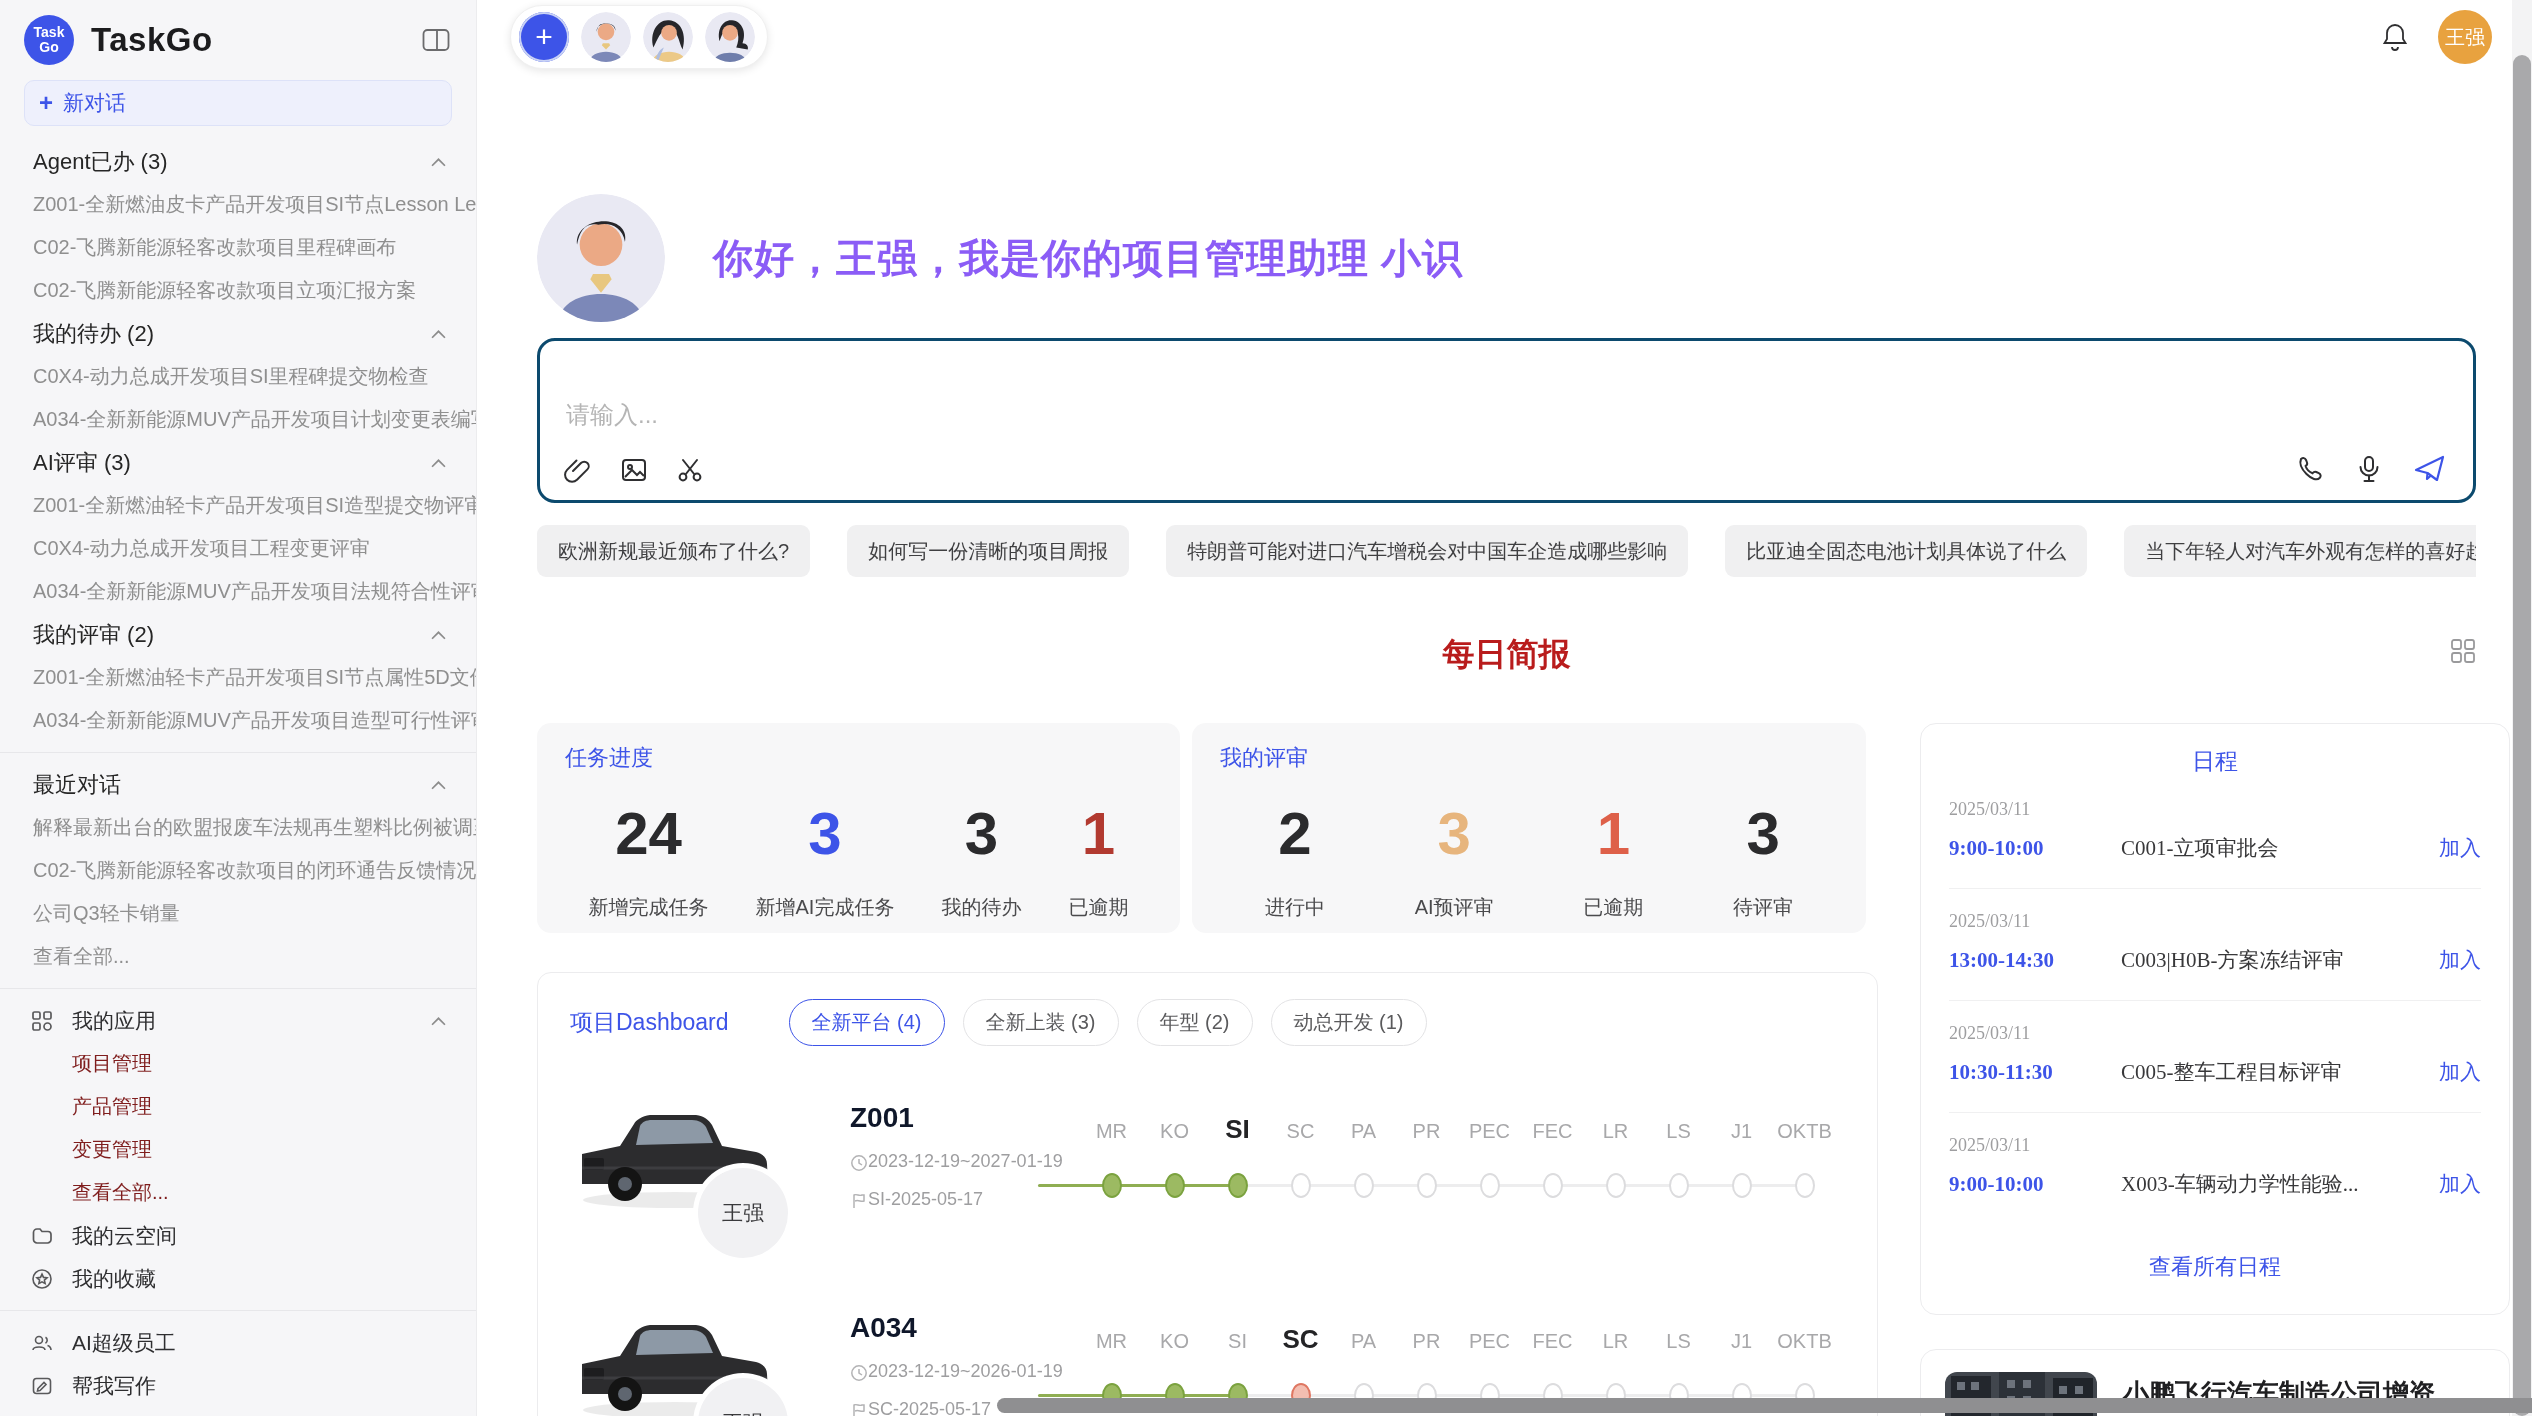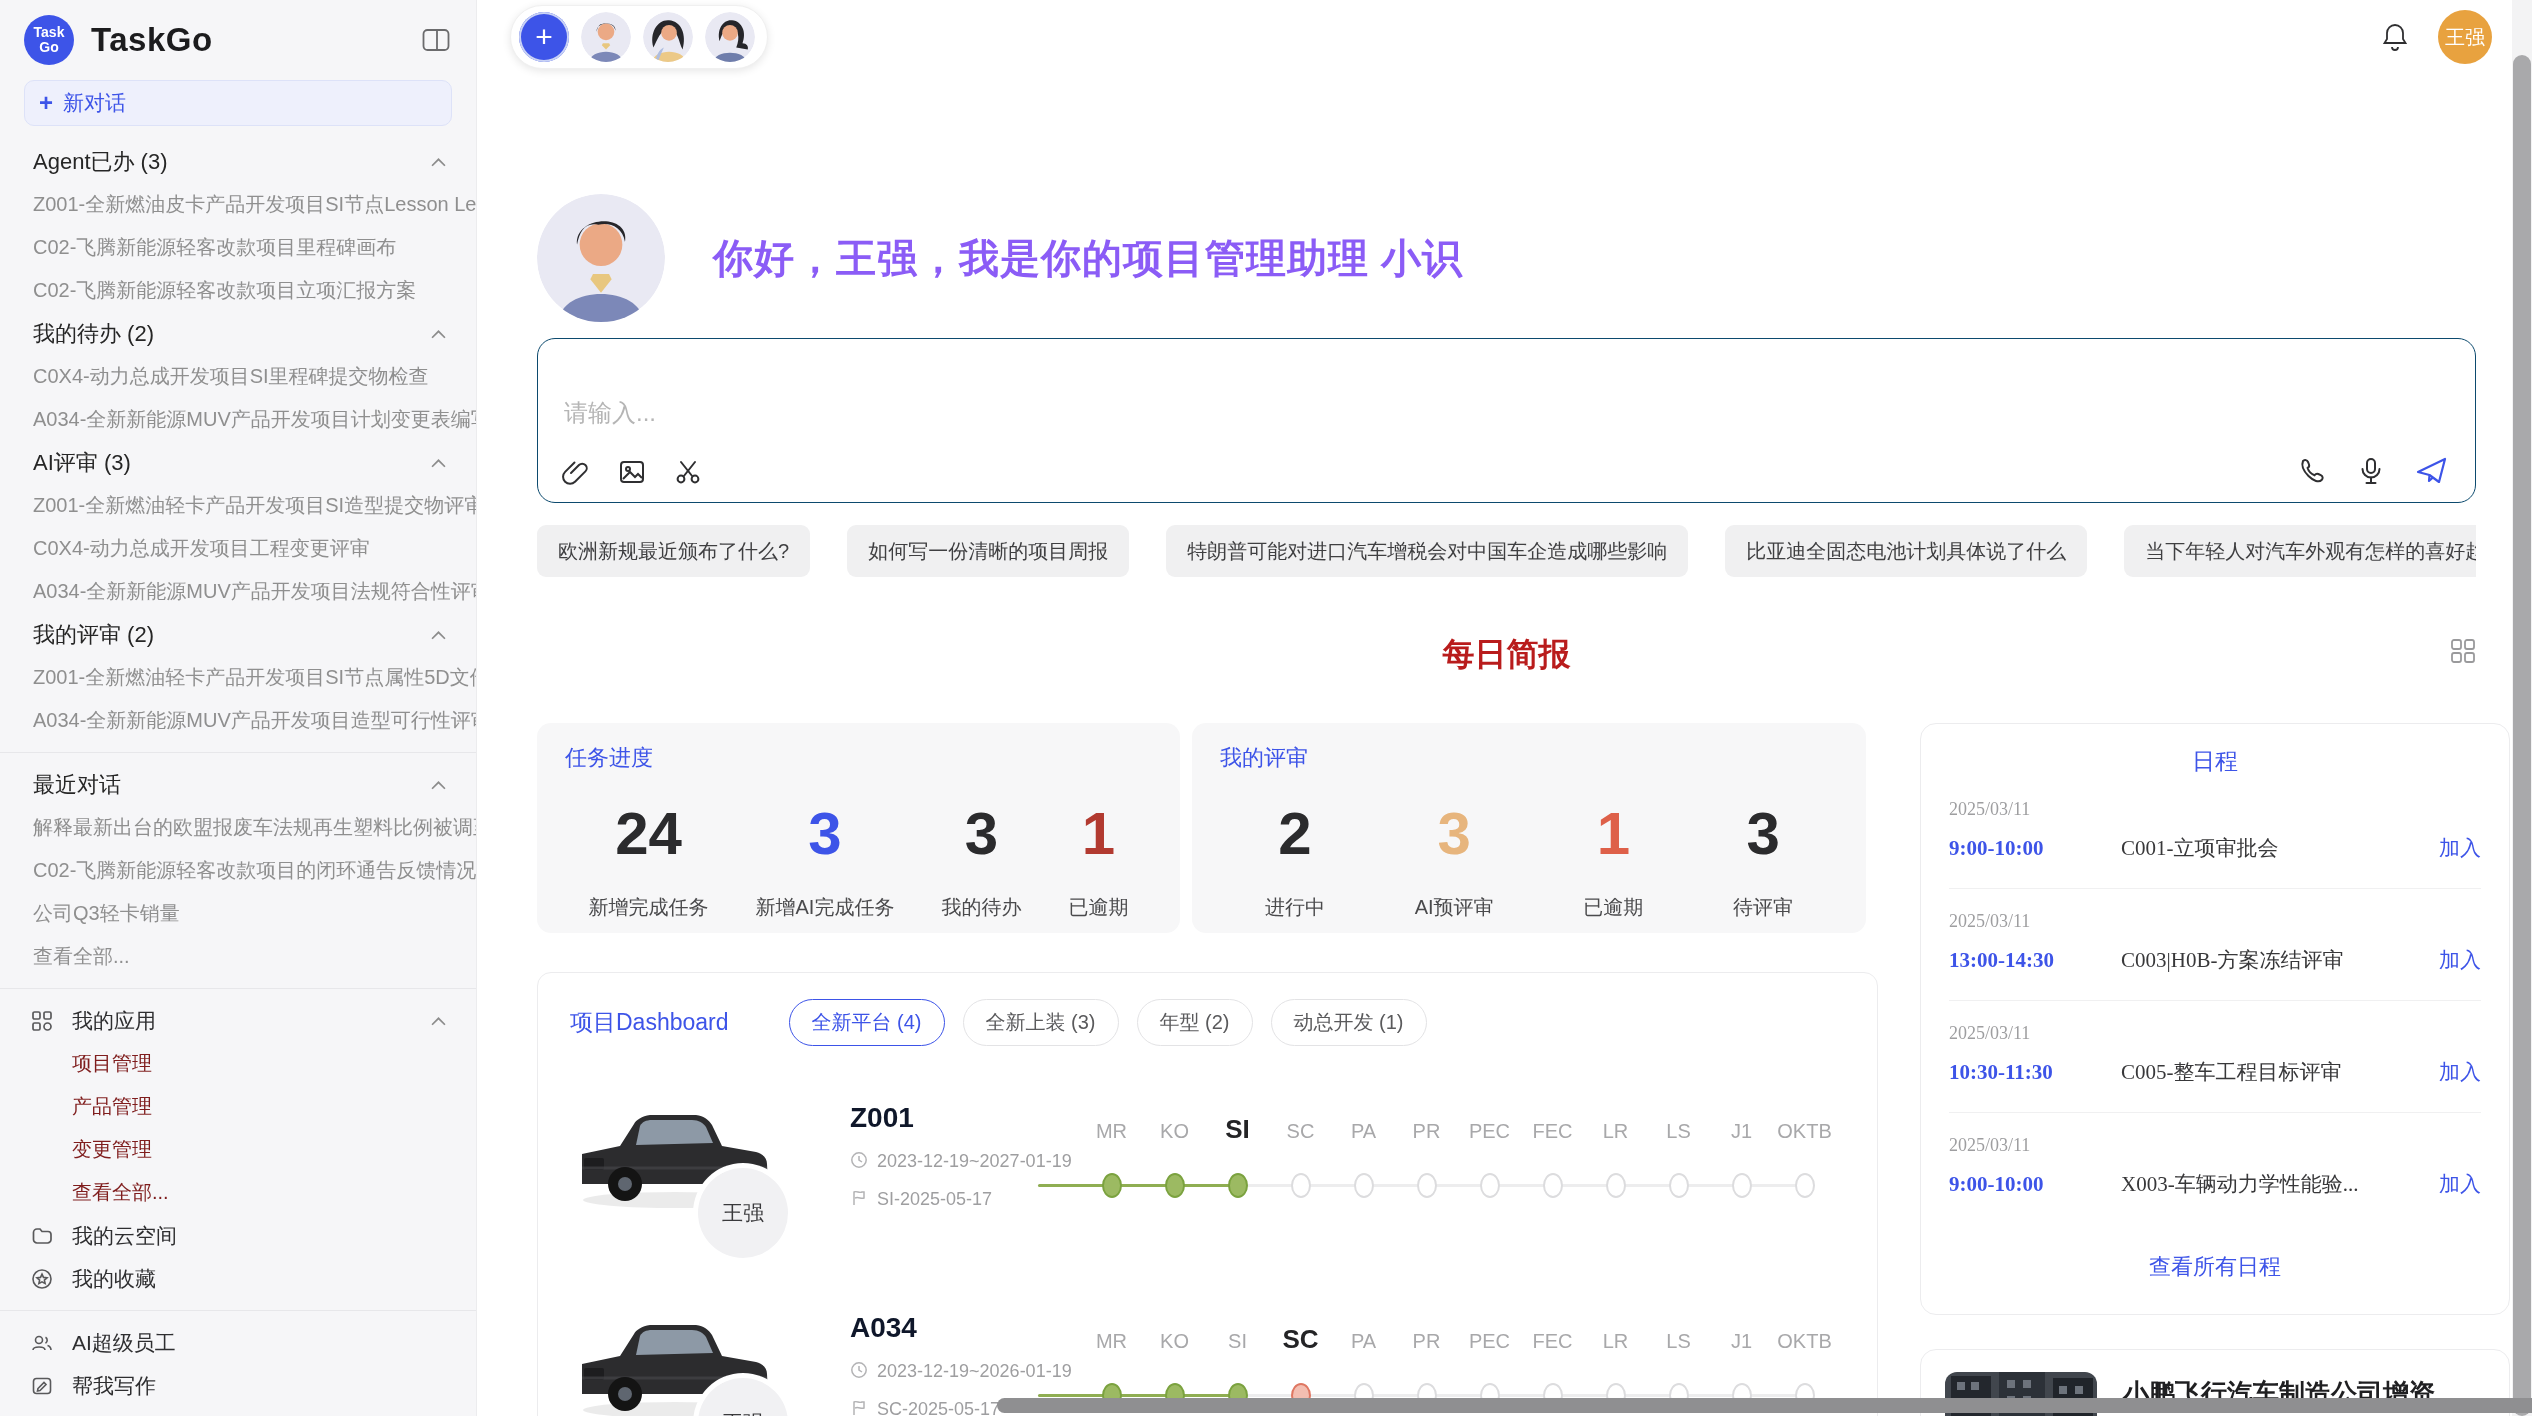--- a/index.html
+++ b/index.html
@@ -32,21 +32,21 @@
   .plus-circle { width:50px; height:50px; border-radius:50%; background:#3d54e8; color:#fff; font-size:30px; display:flex; align-items:center; justify-content:center; cursor:pointer; box-shadow:0 0 0 2px #c9d2f5 inset; }
   .pill-avatar { width:50px; height:50px; border-radius:50%; overflow:hidden; cursor:pointer; }
   .top-right { margin-left:auto; display:flex; align-items:center; gap:28px; }
   .bell { cursor:pointer; display:flex; }
   .user-avatar { width:54px; height:54px; border-radius:50%; background:#e8a23f; color:#fff; display:flex; align-items:center; justify-content:center; font-size:20px; cursor:pointer; }
 
   .greet-row { display:flex; align-items:center; margin-top:120px; }
   .greet-avatar { width:128px; height:128px; border-radius:50%; overflow:hidden; }
   .greet-text { margin-left:48px; font-size:40px; font-weight:bold; color:#8b5cf6; letter-spacing:1px; }
 
-  .composer { margin-top:16px; height:165px; border:1px solid #0c4a6e; border-radius:18px; position:relative; background:#fff; }
+  .composer { margin-top:16px; height:165px; border:3px solid #0c4a6e; border-radius:18px; position:relative; background:#fff; }
   .composer input { position:absolute; left:26px; top:60px; width:60%; border:none; outline:none; font-size:24px; color:#333; font-family:inherit; background:transparent; }
   .composer input::placeholder { color:#b5b5b5; }
   .comp-left { position:absolute; left:24px; bottom:16px; display:flex; gap:28px; align-items:center; }
   .comp-right { position:absolute; right:26px; bottom:16px; display:flex; gap:30px; align-items:center; }
   .comp-ic { cursor:pointer; display:flex; }
 
   .chips { display:flex; gap:37px; margin-top:22px; white-space:nowrap; overflow:hidden; }
   .chip { background:#f0f0f1; border-radius:9px; padding:0 21px; height:52px; line-height:52px; font-size:20px; color:#3f3f41; cursor:pointer; flex:0 0 auto; }
 
   .brief-head { position:relative; margin-top:56px; height:40px; }
@@ -70,21 +70,21 @@
   .dash-head { display:flex; align-items:center; }
   .dash-title { color:#3d54e8; font-size:23px; }
   .dash-tabs { display:flex; gap:18px; margin-left:60px; }
   .tab { border:1px solid #e3e3e5; border-radius:999px; padding:9px 22px; font-size:20px; color:#5a5a5c; background:#fff; cursor:pointer; }
   .tab.active { border-color:#3d54e8; color:#3d54e8; }
   .proj-row { display:flex; margin-top:42px; height:168px; }
   .truck-wrap { width:240px; min-width:240px; position:relative; }
   .owner-badge { position:absolute; left:128px; top:80px; width:90px; height:90px; border-radius:50%; background:#f1f1f3; box-shadow:0 0 0 5px #fff; display:flex; align-items:center; justify-content:center; font-size:21px; color:#3a3a3c; }
   .proj-info { width:270px; min-width:270px; padding-left:40px; padding-top:14px; }
   .proj-code { font-size:28px; font-weight:bold; color:#0f172a; }
-  .proj-meta { display:flex; align-items:flex-start; gap:9px; margin-top:17px; font-size:18px; color:#9e9ea0; }
+  .proj-meta { display:flex; align-items:flex-end; margin-top:17px; font-size:18px; color:#9e9ea0; }
   .milestones { position:relative; width:756px; height:160px; }
   .ms-label { position:absolute; top:32px; width:63px; text-align:center; font-size:20px; color:#a8a8aa; }
   .ms-label.active { font-size:26px; font-weight:bold; color:#242426; top:26px; }
   .ms-line { position:absolute; height:3px; top:96px; background:#ededee; border-radius:2px; }
   .ms-line.green { background:#8fae52; }
   .ms-dot { position:absolute; top:85px; width:20px; height:25px; border-radius:50%; background:#fff; border:2px solid #dcdcde; }
   .ms-dot.done { background:#9cba62; border-color:#7ba23f; }
   .ms-dot.warn { background:#f3beb1; border-color:#df7762; }
 
   .sched-card { border:1px solid #ececee; border-radius:16px; background:#fff; padding:22px 28px 32px 28px;font-family:Liberation Serif, serif; }

